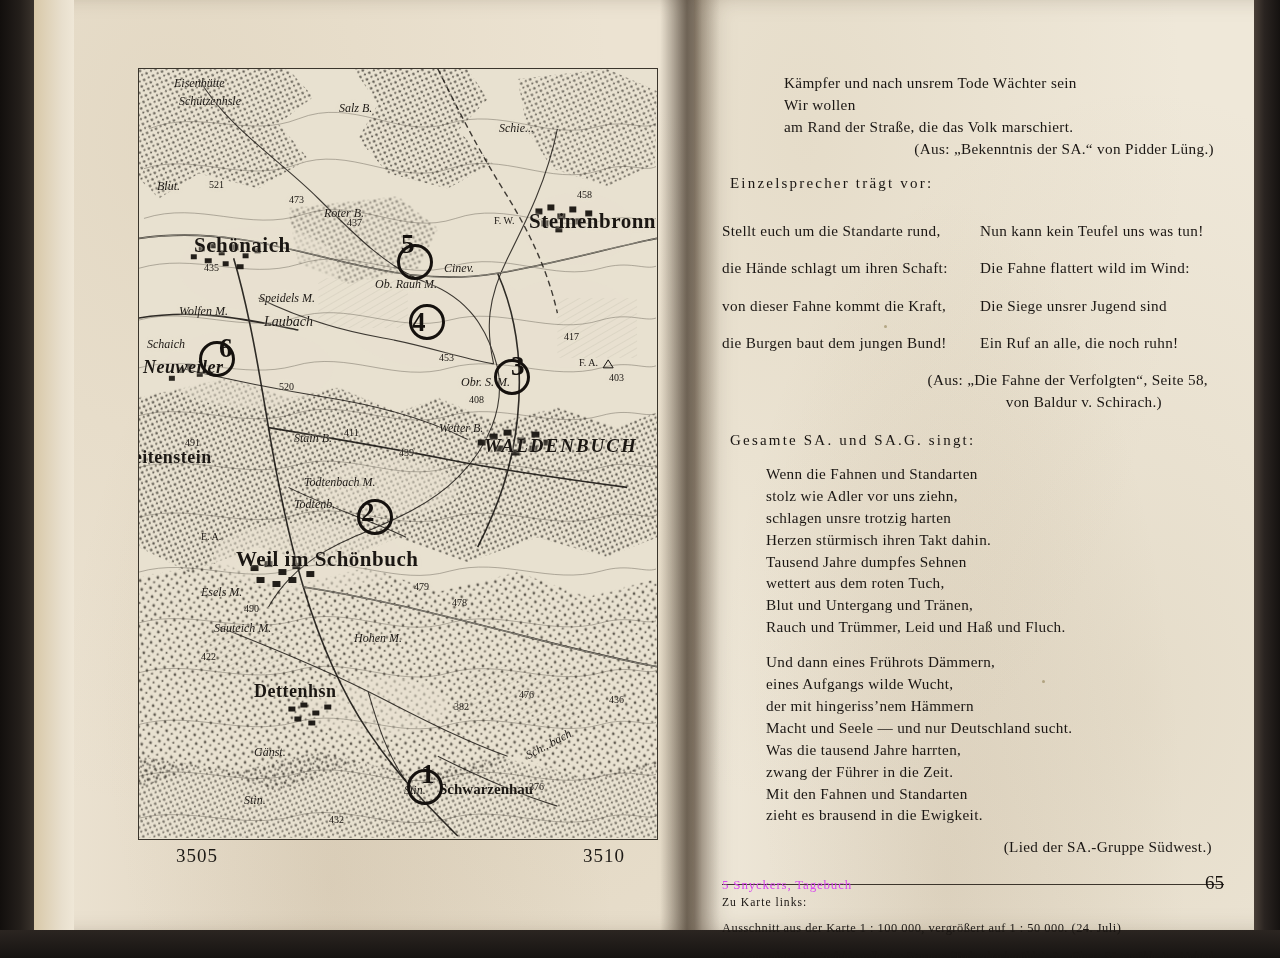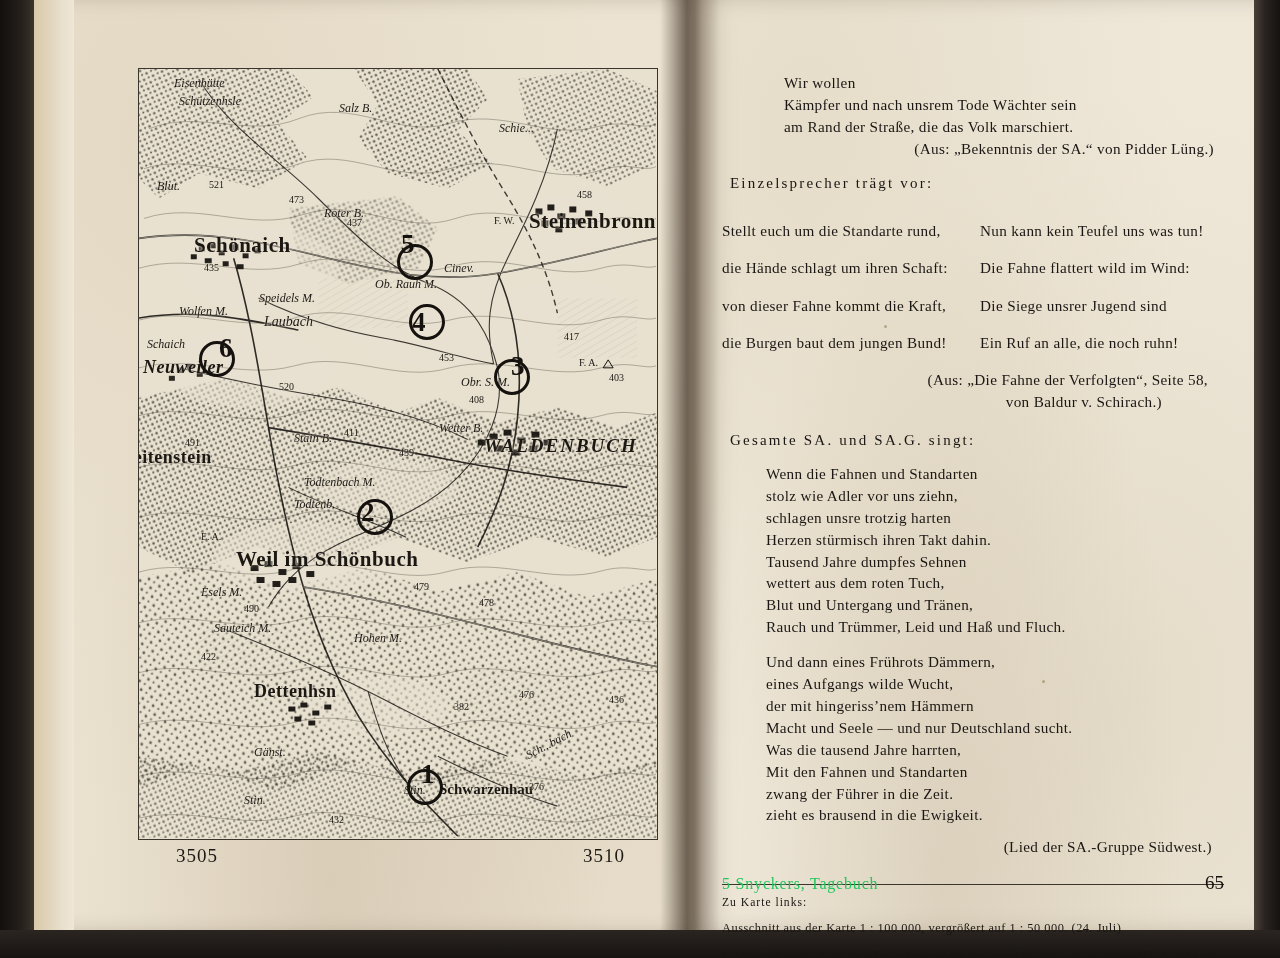--- a/index.html
+++ b/index.html
@@ -178,21 +178,21 @@
 
   #footer-row {
     position: absolute;
     left: 722px; bottom: 64px;
     width: 502px;
     display: flex;
     justify-content: space-between;
     align-items: baseline;
     font-family: "Liberation Serif", serif;
   }
-  #running-foot { font-size: 16px; letter-spacing: .8px; color: #22c55e; font-family: Liberation Serif, serif; }
+  #running-foot { font-size: 13px; letter-spacing: .8px; color: #d946ef; font-family: Liberation Serif, serif; }
   #page-number { font-size: 19px; color: #15110e; }
 
   
   .speck {
     position: absolute;
     width: 3px; height: 3px;
     background: #8a7a4a;
     border-radius: 50%;
     opacity: .55;
   }
@@ -417,21 +417,21 @@
       <div class="map-label lbl-small" style="left:65px; top:193px;">435</div>
       <div class="map-label lbl-small" style="left:425px; top:262px;">417</div>
       <div class="map-label lbl-small" style="left:470px; top:303px;">403</div>
       <div class="map-label lbl-small" style="left:300px; top:283px;">453</div>
       <div class="map-label lbl-small" style="left:330px; top:325px;">408</div>
       <div class="map-label lbl-small" style="left:140px; top:312px;">520</div>
       <div class="map-label lbl-small" style="left:46px; top:368px;">491</div>
       <div class="map-label lbl-small" style="left:205px; top:358px;">411</div>
       <div class="map-label lbl-small" style="left:260px; top:378px;">439</div>
       <div class="map-label lbl-small" style="left:275px; top:512px;">479</div>
-      <div class="map-label lbl-small" style="left:340px; top:528px;">478</div>
+      <div class="map-label lbl-small" style="left:313px; top:528px;">478</div>
       <div class="map-label lbl-small" style="left:105px; top:534px;">490</div>
       <div class="map-label lbl-small" style="left:62px; top:562px;margin-top:20px;">422</div>
       <div class="map-label lbl-small" style="left:315px; top:632px;">382</div>
       <div class="map-label lbl-small" style="left:380px; top:620px;">476</div>
       <div class="map-label lbl-small" style="left:470px; top:625px;">436</div>
       <div class="map-label lbl-small" style="left:190px; top:745px;">432</div>
       <div class="map-label lbl-small" style="left:390px; top:712px;">376</div>
 
       <div class="map-label lbl-small" style="left:62px; top:462px;">E. A.</div>
 
@@ -460,22 +460,22 @@
 
   <div id="page-right">
     <div class="paper-noise"></div>
     <div class="speck" style="left:190px; top:325px;"></div>
     <div class="speck" style="left:348px; top:680px;"></div>
   </div>
 
   <div id="text-col">
 
     <div class="verse indent-1">
+      <p>Kämpfer und nach unsrem Tode Wächter sein</p>
       <p>Wir wollen</p>
-      <p>Kämpfer und nach unsrem Tode Wächter sein</p>
       <p>am Rand der Straße, die das Volk marschiert.</p>
       <p class="attrib">(Aus: „Bekenntnis der SA.“ von Pidder Lüng.)</p>
     </div>
 
     <div class="stage-dir ind">Einzelsprecher trägt vor:</div>
 
     <div class="two-col">
       <div class="col a">
         <p>Stellt euch um die Standarte rund,</p>
         <p>die Hände schlagt um ihren Schaft:</p>
@@ -507,22 +507,22 @@
     </div>
 
     <div class="block-gap"></div>
 
     <div class="verse indent-2">
       <p>Und dann eines Frührots Dämmern,</p>
       <p>eines Aufgangs wilde Wucht,</p>
       <p>der mit hingeriss’nem Hämmern</p>
       <p>Macht und Seele — und nur Deutschland sucht.</p>
       <p>Was die tausend Jahre harrten,</p>
+      <p>zwang der Führer in die Zeit.</p>
       <p>Mit den Fahnen und Standarten</p>
-      <p>zwang der Führer in die Zeit.</p>
       <p>zieht es brausend in die Ewigkeit.</p>
     </div>
 
     <p class="attrib" style="margin:10px 0 0 0; padding-right:12px;">(Lied der SA.-Gruppe Südwest.)</p>
 
     <hr class="rule">
 
     <div class="fine-head">Zu Karte links:</div>
     <div class="fine-mid">Ausschnitt aus der Karte 1 : 100 000, vergrößert auf 1 : 50 000.  (24. Juli)</div>
     <div class="fine">1 = Lagerplatz; 2 = Befehlsstelle des Sturmes (Todtenbachmühle); 3 = Obere Sägemühle im Aichtal; 4 = Untere Rauhmühle; 5 = Obere Rauhmühle; 6 = neue Befehlsstelle des Sturmes (△ 441).</div>

